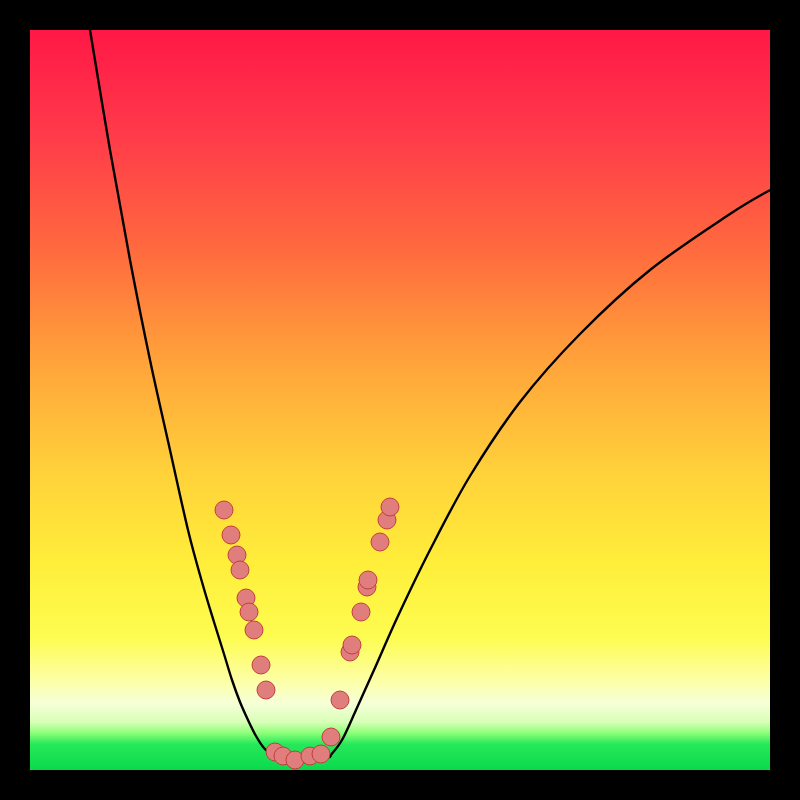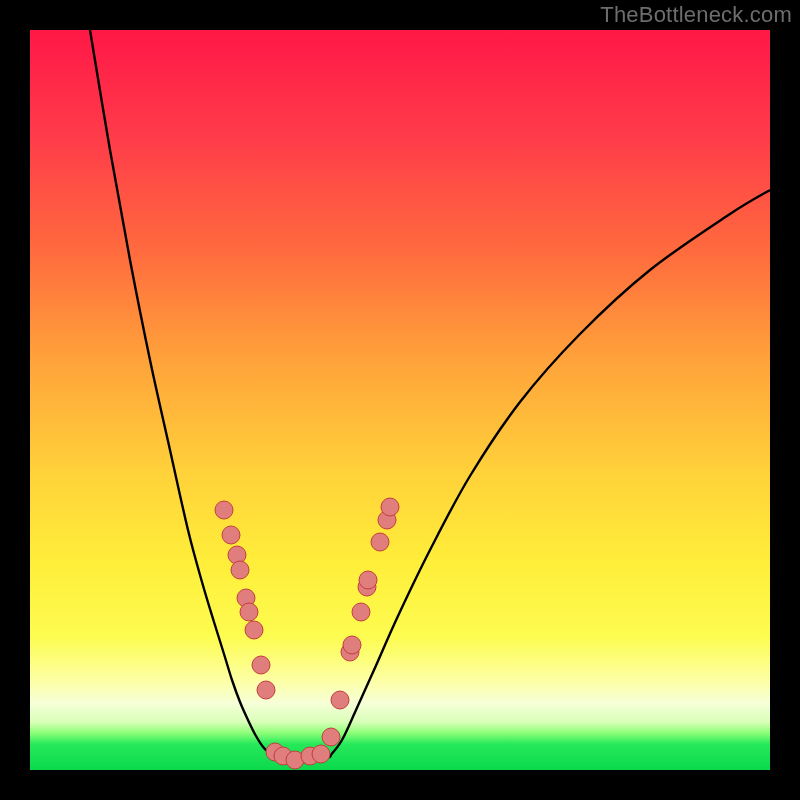--- a/index.html
+++ b/index.html
@@ -58,21 +58,20 @@
     font-weight: 500;
     letter-spacing: 0.2px;
     user-select: none;
   }
 </style>
 </head>
 <body>
 
 <div class="stage">
 
-  <div class="watermark">TheBottleneck.com</div>
 
   <div class="plot-area">
     <svg class="curves" viewBox="0 0 740 740">
       <path id="curve-path" fill="none" stroke="#000000" stroke-width="2.4" stroke-linejoin="round" d="M 60 0 C 63.33 20.00, 73.33 81.67, 80 120 C 86.67 158.33, 93.33 195.00, 100 230 C 106.67 265.00, 113.33 298.33, 120 330 C 126.67 361.67, 133.67 391.67, 140 420 C 146.33 448.33, 152.67 478.00, 158 500 C 163.33 522.00, 167.67 536.67, 172 552 C 176.33 567.33, 180.33 580.00, 184 592 C 187.67 604.00, 191.00 614.33, 194 624 C 197.00 633.67, 199.33 642.00, 202 650 C 204.67 658.00, 207.33 665.33, 210 672 C 212.67 678.67, 215.33 684.33, 218 690 C 220.67 695.67, 223.33 701.33, 226 706 C 228.67 710.67, 231.00 714.67, 234 718 C 237.00 721.33, 242.33 724.67, 244 726 C 245.67 727.33, 242.67 725.50, 244 726 C 245.33 726.50, 249.00 728.00, 252 729 C 255.00 730.00, 258.33 731.50, 262 732 C 265.67 732.50, 269.67 732.33, 274 732 C 278.33 731.67, 283.67 731.00, 288 730 C 292.33 729.00, 298.00 726.67, 300 726 C 302.00 725.33, 298.00 728.67, 300 726 C 302.00 723.33, 307.67 717.67, 312 710 C 316.33 702.33, 320.67 691.67, 326 680 C 331.33 668.33, 337.00 655.67, 344 640 C 351.00 624.33, 358.67 606.00, 368 586 C 377.33 566.00, 388.00 543.33, 400 520 C 412.00 496.67, 425.00 470.67, 440 446 C 455.00 421.33, 471.67 395.67, 490 372 C 508.33 348.33, 528.33 326.00, 550 304 C 571.67 282.00, 595.00 260.00, 620 240 C 645.00 220.00, 680.00 197.33, 700 184 C 720.00 170.67, 733.33 164.00, 740 160"></path>
       <g id="markers-group">
           <circle cx="194" cy="480" r="9" fill="#e07d7d" stroke="#c23e3e" stroke-width="1"></circle>
           <circle cx="201" cy="505" r="9" fill="#e07d7d" stroke="#c23e3e" stroke-width="1"></circle>
           <circle cx="207" cy="525" r="9" fill="#e07d7d" stroke="#c23e3e" stroke-width="1"></circle>
           <circle cx="210" cy="540" r="9" fill="#e07d7d" stroke="#c23e3e" stroke-width="1"></circle>
           <circle cx="216" cy="568" r="9" fill="#e07d7d" stroke="#c23e3e" stroke-width="1"></circle>

